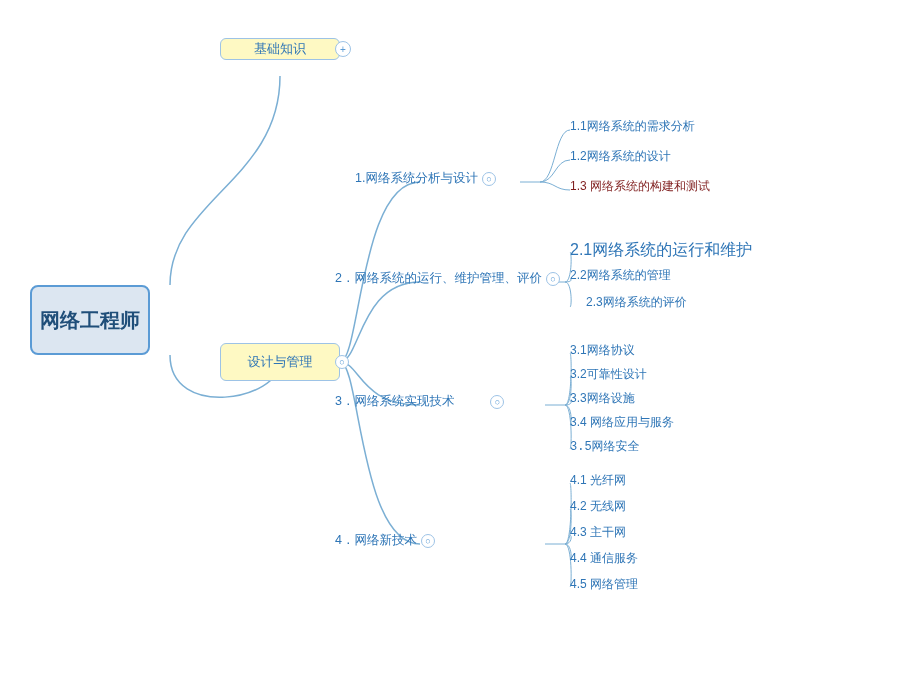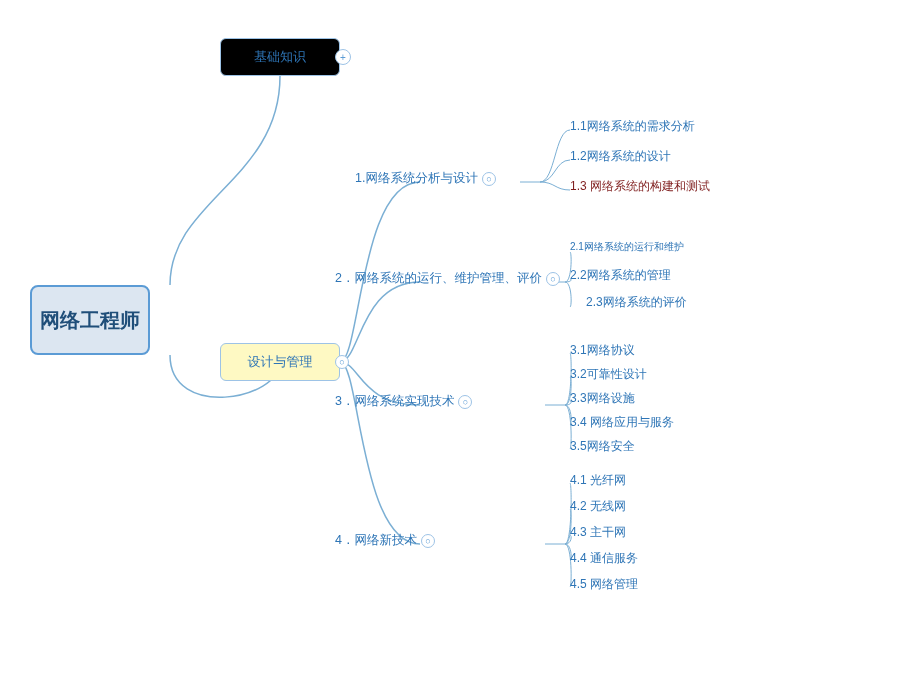--- a/index.html
+++ b/index.html
@@ -86,21 +86,21 @@
   <line x1="545" y1="544" x2="565" y2="544" stroke="#7bafd4" stroke-width="1"></line>
   <path d="M565,544 C572,544 572,483 570,483" stroke="#7bafd4" stroke-width="1" fill="none"></path>
   <path d="M565,544 C572,544 572,509 570,509" stroke="#7bafd4" stroke-width="1" fill="none"></path>
   <path d="M565,544 C572,544 572,535 570,535" stroke="#7bafd4" stroke-width="1" fill="none"></path>
   <path d="M565,544 C572,544 572,561 570,561" stroke="#7bafd4" stroke-width="1" fill="none"></path>
   <path d="M565,544 C572,544 572,587 570,587" stroke="#7bafd4" stroke-width="1" fill="none"></path>
 </svg>
 
 <div class="node node-main">网络工程师</div>
 
-<div class="node node-l1 node-l1-jichuzhishi" style="position:absolute; left:220px; top:38px; width:120px; height:38px; border:1.5px solid #9dc3e6; background:#000000; border-radius:6px; display:flex; align-items:center; justify-content:center;">
+<div class="node node-l1 node-l1-jichuzhishi" style="position:absolute; left:220px; top:38px; width:120px; height:22px; border:1.5px solid #9dc3e6; background:#fef9c3; border-radius:6px; display:flex; align-items:center; justify-content:center;">
   <span style="font-size:13px; color:#2e75b6;">基础知识</span>
   <span style="position:absolute; right:-12px; top:50%; transform:translateY(-50%); width:16px; height:16px; border:1px solid #9dc3e6; border-radius:50%; background:#fff; display:flex; align-items:center; justify-content:center; font-size:10px; color:#5b9bd5;">+</span>
 </div>
 
 <div style="position:absolute; left:220px; top:343px; width:120px; height:38px; border:1.5px solid #9dc3e6; background:#fef9c3; border-radius:6px; display:flex; align-items:center; justify-content:center;">
   <span style="font-size:13px; color:#2e75b6;">设计与管理</span>
   <span style="position:absolute; right:-10px; top:50%; transform:translateY(-50%); width:14px; height:14px; border:1px solid #9dc3e6; border-radius:50%; background:#fff; display:flex; align-items:center; justify-content:center; font-size:9px; color:#5b9bd5;">○</span>
 </div>
 
 <div style="position:absolute; left:355px; top:170px; display:flex; align-items:center; white-space:nowrap;">
@@ -116,48 +116,48 @@
 </div>
 <div style="position:absolute; left:570px; top:178px; font-size:12px; color:#7f1d1d; white-space:nowrap;">
   <span>1.3 网络系统的构建和测试</span>
 </div>
 
 <div style="position:absolute; left:335px; top:270px; display:flex; align-items:center; white-space:nowrap;">
   <span style="font-size:12.5px; color:#2e75b6;">2．网络系统的运行、维护管理、评价</span>
   <span style="margin-left:4px; width:14px; height:14px; border:1px solid #9dc3e6; border-radius:50%; background:#fff; display:inline-flex; align-items:center; justify-content:center; font-size:9px; color:#5b9bd5;">○</span>
 </div>
 
-<div style="position:absolute; left:570px; top:240px; font-size:10px; color:#2e75b6; white-space:nowrap;">
+<div style="position:absolute; left:570px; top:240px; font-size:16px; color:#2e75b6; white-space:nowrap;">
   <span>2.1网络系统的运行和维护</span>
 </div>
 <div style="position:absolute; left:570px; top:267px; font-size:12px; color:#2e75b6; white-space:nowrap;">
   <span>2.2网络系统的管理</span>
 </div>
 <div style="position:absolute; left:570px; top:294px; font-size:12px; color:#2e75b6; white-space:nowrap;margin-left:16px;">
   <span>2.3网络系统的评价</span>
 </div>
 
-<div style="position:absolute; left:335px; top:393px; display:flex; align-items:center; white-space:nowrap;">
+<div style="position:absolute; left:335px; top:393px; display:flex; align-items:center; white-space:nowrap;gap:32px;">
   <span style="font-size:12.5px; color:#2e75b6;">3．网络系统实现技术</span>
   <span style="margin-left:4px; width:14px; height:14px; border:1px solid #9dc3e6; border-radius:50%; background:#fff; display:inline-flex; align-items:center; justify-content:center; font-size:9px; color:#5b9bd5;">○</span>
 </div>
 
 <div style="position:absolute; left:570px; top:342px; font-size:12px; color:#2e75b6; white-space:nowrap;">
   <span>3.1网络协议</span>
 </div>
 <div style="position:absolute; left:570px; top:366px; font-size:12px; color:#2e75b6; white-space:nowrap;">
   <span>3.2可靠性设计</span>
 </div>
 <div style="position:absolute; left:570px; top:390px; font-size:12px; color:#2e75b6; white-space:nowrap;">
   <span>3.3网络设施</span>
 </div>
 <div style="position:absolute; left:570px; top:414px; font-size:12px; color:#2e75b6; white-space:nowrap;">
   <span>3.4 网络应用与服务</span>
 </div>
-<div style="position:absolute; left:570px; top:438px; font-size:12px; color:#2e75b6; white-space:nowrap;">
+<div style="position:absolute; left:570px; top:438px; font-size:12px; color:#2e75b6; white-space:nowrap;font-family:Liberation Mono, monospace;">
   <span>3.5网络安全</span>
 </div>
 
 <div style="position:absolute; left:335px; top:532px; display:flex; align-items:center; white-space:nowrap;">
   <span style="font-size:12.5px; color:#2e75b6;">4．网络新技术</span>
   <span style="margin-left:4px; width:14px; height:14px; border:1px solid #9dc3e6; border-radius:50%; background:#fff; display:inline-flex; align-items:center; justify-content:center; font-size:9px; color:#5b9bd5;">○</span>
 </div>
 
 <div style="position:absolute; left:570px; top:472px; font-size:12px; color:#2e75b6; white-space:nowrap;">
   <span>4.1 光纤网</span>

